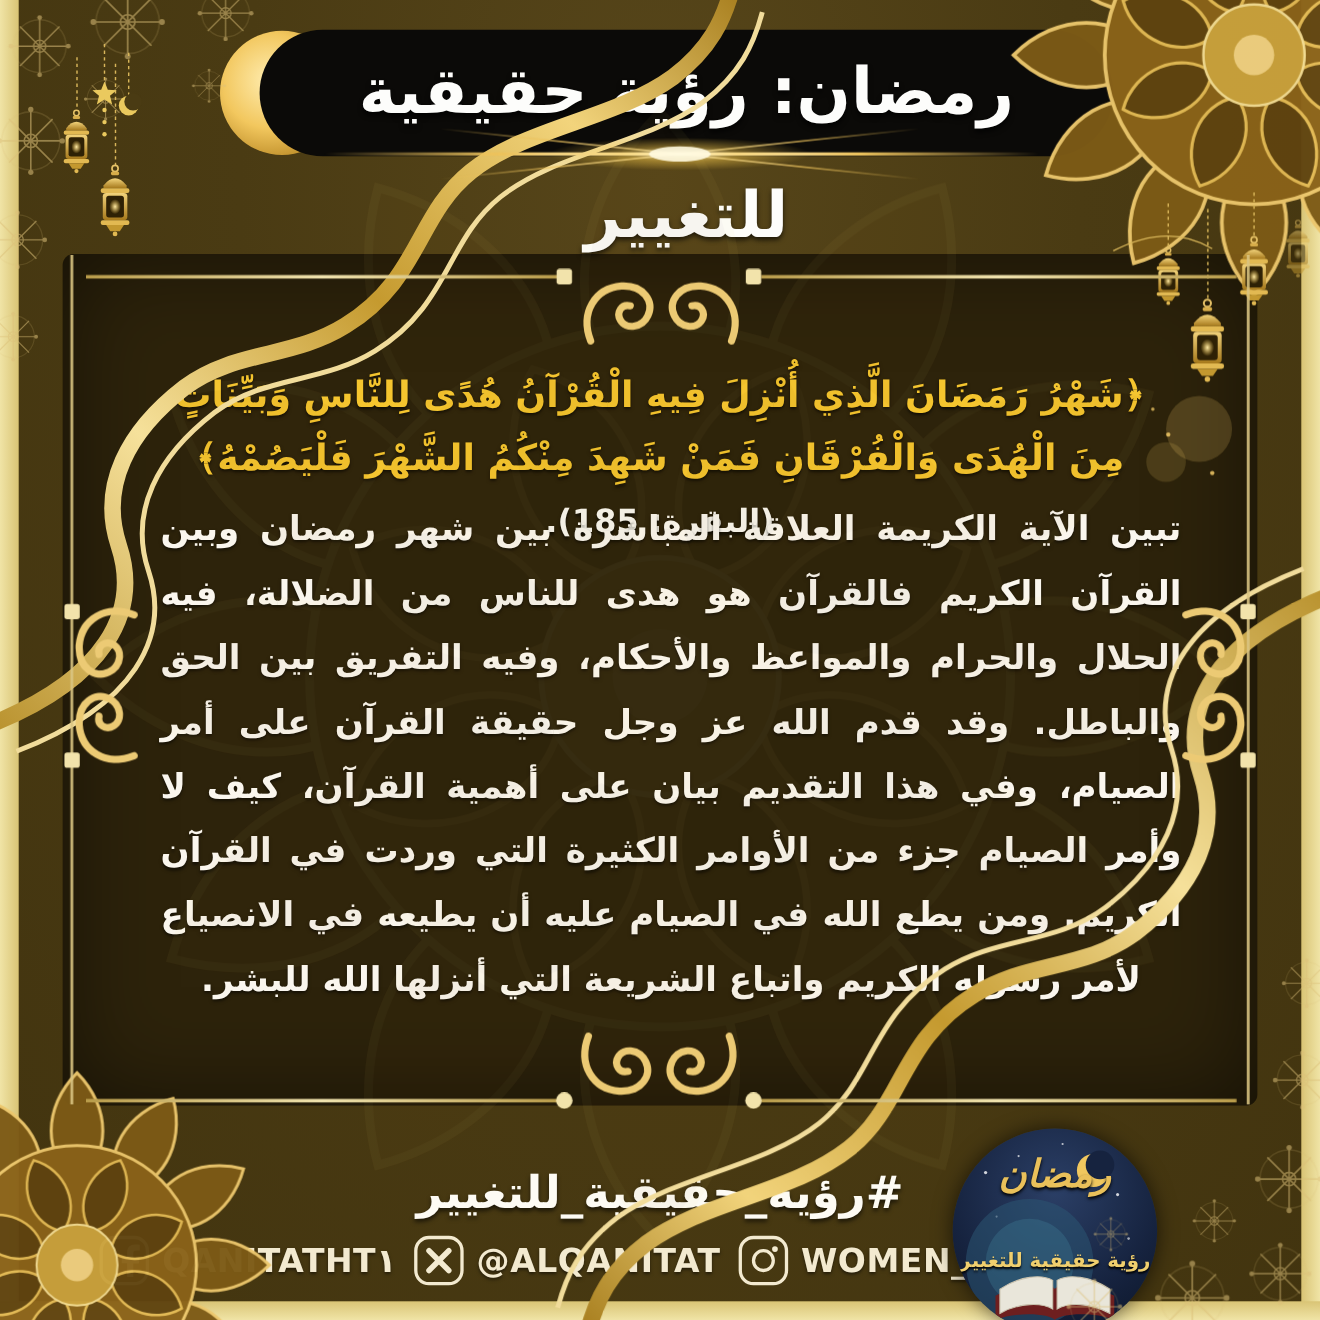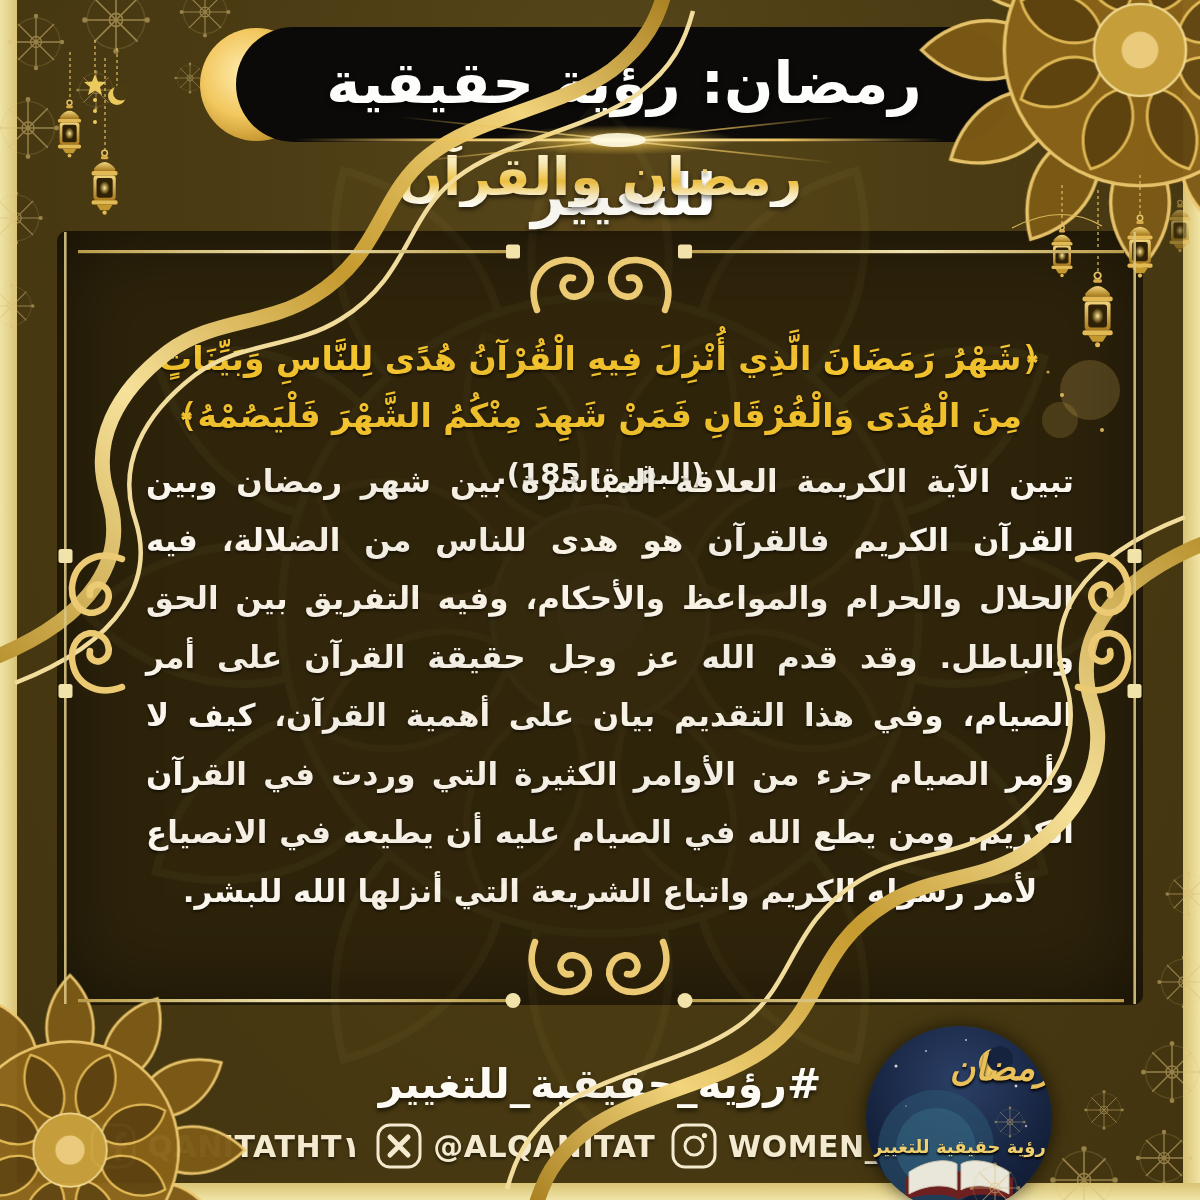--- a/index.html
+++ b/index.html
@@ -42,43 +42,40 @@
     justify-content:center;align-items:center;gap:15px;}
   .soc{display:flex;align-items:center;gap:10px;}
   .soc svg{display:block;}
   .slabel{color:#f3ead0;font-size:30px;font-weight:bold;letter-spacing:.5px;
     text-shadow:0 2px 3px rgba(0,0,0,.5);}
   
   .logo{position:absolute;z-index:4;left:866px;top:1026px;width:186px;height:186px;border-radius:50%;overflow:hidden;
     background:radial-gradient(circle at 50% 30%, #2b3f66 0%, #16233f 60%, #0b1426 100%);
     box-shadow:0 0 18px rgba(0,0,0,.6);}
   .logo svg{position:absolute;left:0;top:0;}
-  .logo-name{position:absolute;left:0;top:22px;width:100%;font-size:35px;font-weight:bold;
+  .logo-name{position:absolute;left:0;top:22px;width:100%;text-align:center;font-size:35px;font-weight:bold;
     font-style:italic;color:#e9c express05a;color:#e9c05a;text-shadow:0 2px 3px #000;}
   .logo-tagline{position:absolute;left:0;top:86px;width:100%;text-align:center;font-size:18px;font-weight:bold;
     color:#f0cf6e;text-shadow:0 2px 2px #000;margin-top:24px;}
   .decor{position:absolute;z-index:5;left:0;top:0;pointer-events:none;}
 </style>
 </head>
 <body>
 
 <div class="canvas">
 
   <div class="strip strip-left"></div>
   <div class="strip strip-right"></div>
   <div class="strip strip-bottom"></div>
 
   <div class="banner-crescent"></div>
   <div class="banner">
     <h1>رمضان: رؤية حقيقية للتغيير</h1>
   </div>
 
-  <div class="subtitle">
-    <span>رمضان والقرآن</span>
-  </div>
 
   <div class="panel"></div>
 
   <div class="verse">
     <span>﴿شَهْرُ رَمَضَانَ الَّذِي أُنْزِلَ فِيهِ الْقُرْآنُ هُدًى لِلنَّاسِ وَبَيِّنَاتٍ</span><br>
     <span>مِنَ الْهُدَى وَالْفُرْقَانِ فَمَنْ شَهِدَ مِنْكُمُ الشَّهْرَ فَلْيَصُمْهُ﴾</span>
     <span class="ref">(البقرة: 185).</span>
   </div>
 
   <p class="bodytext">تبين الآية الكريمة العلاقة المباشرة بين شهر رمضان وبين القرآن الكريم فالقرآن هو هدى للناس من الضلالة، فيه الحلال والحرام والمواعظ والأحكام، وفيه التفريق بين الحق والباطل. وقد قدم الله عز وجل حقيقة القرآن على أمر الصيام، وفي هذا التقديم بيان على أهمية القرآن، كيف لا وأمر الصيام جزء من الأوامر الكثيرة التي وردت في القرآن الكريم. ومن يطع الله في الصيام عليه أن يطيعه في الانصياع لأمر رسوله الكريم واتباع الشريعة التي أنزلها الله للبشر.</p>

